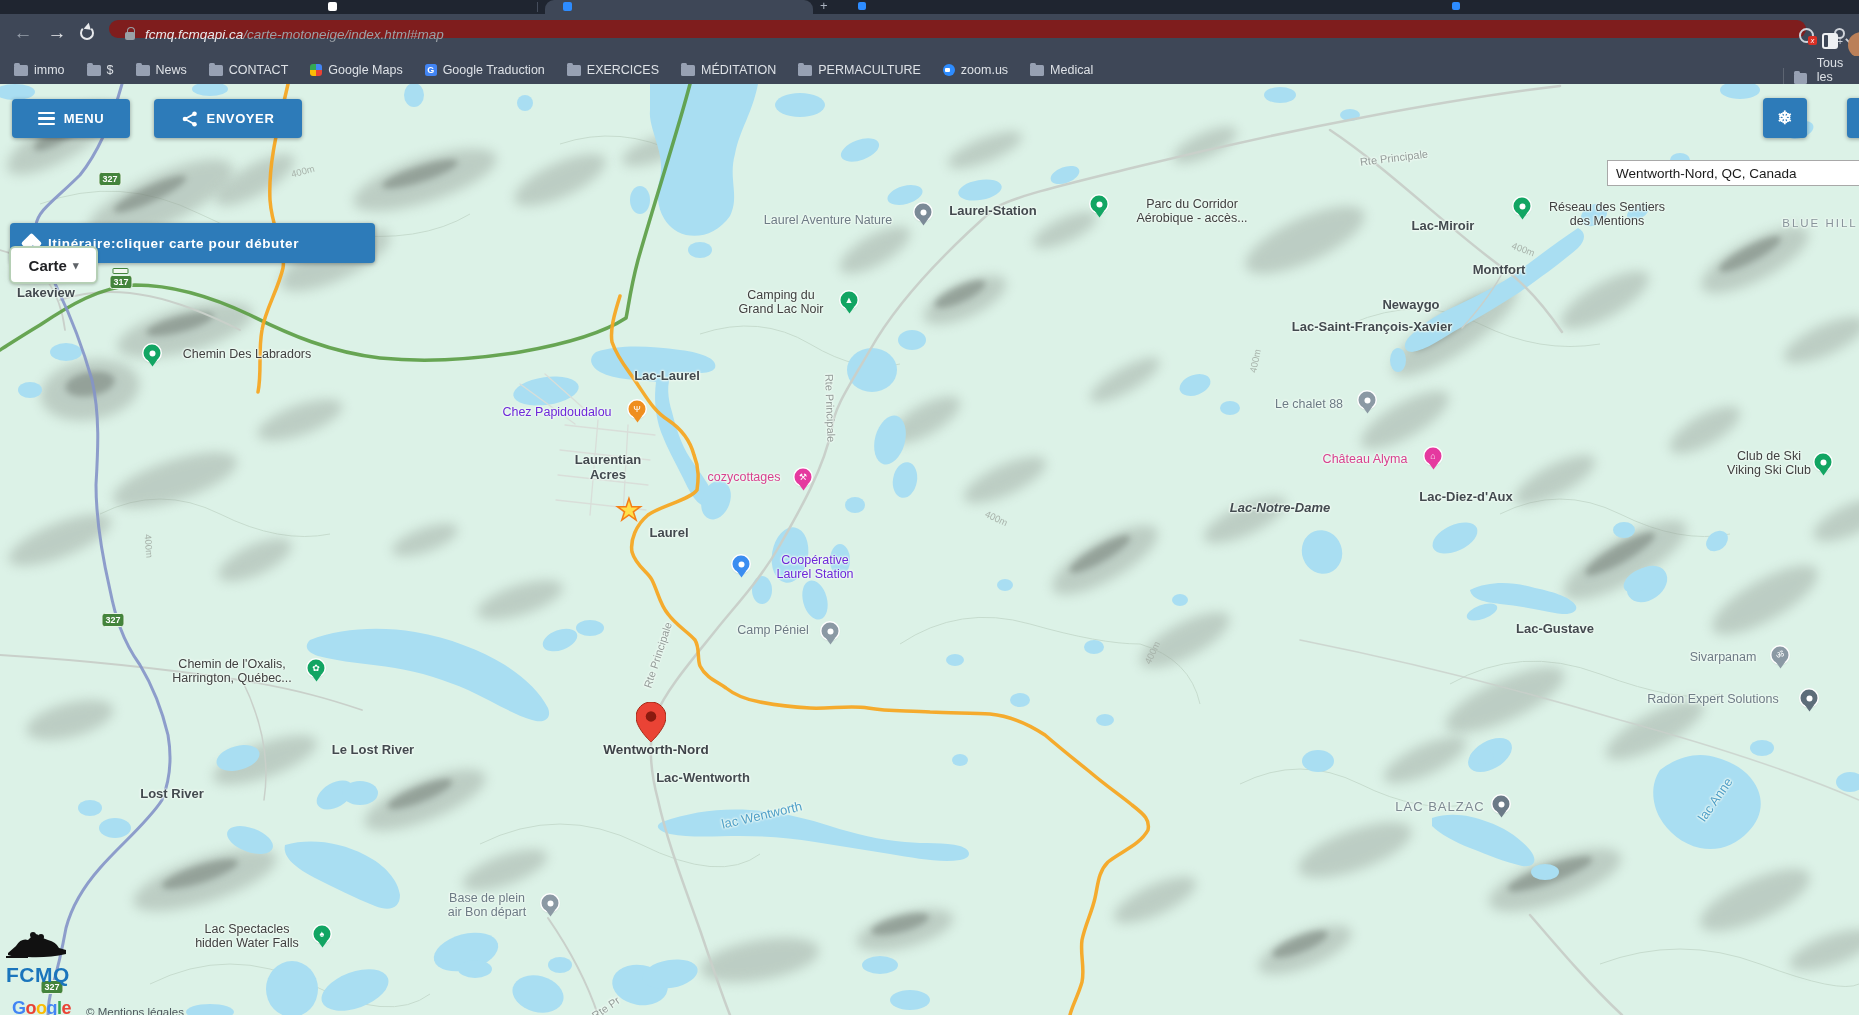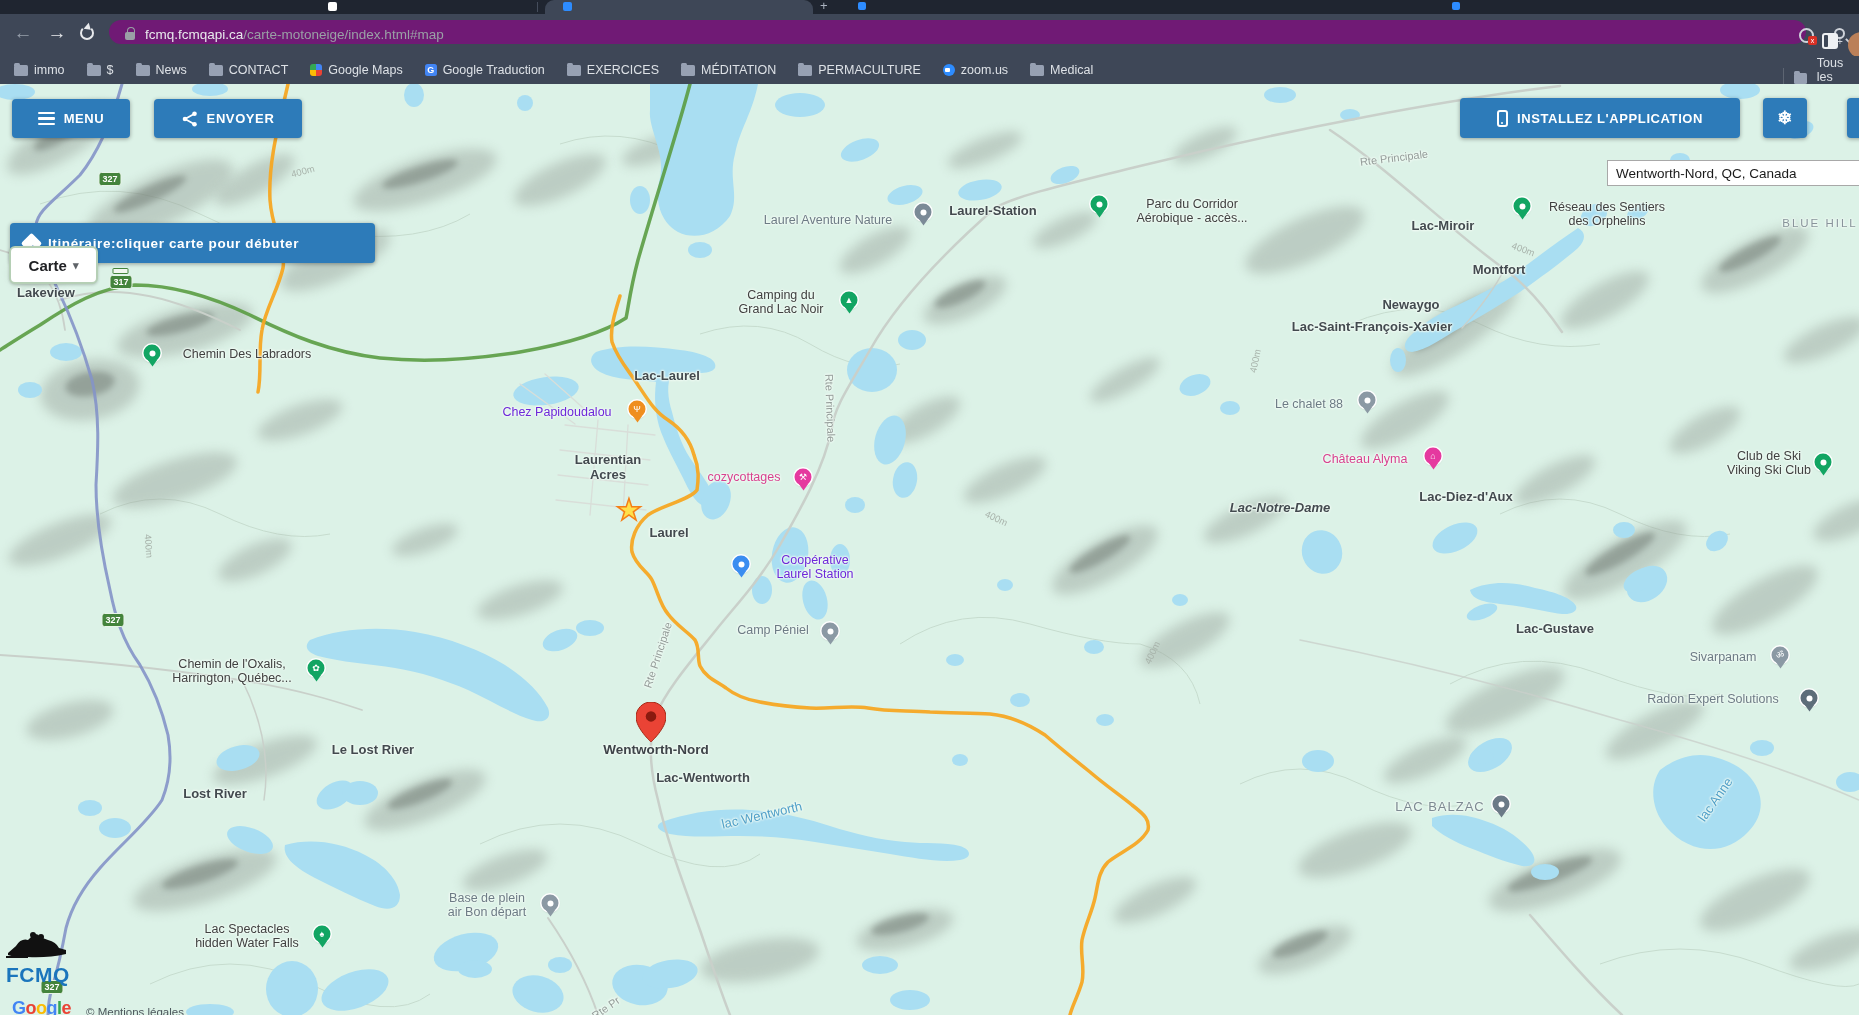--- a/index.html
+++ b/index.html
@@ -11,22 +11,22 @@
   .tab-active { position:absolute; left:545px; top:0; width:268px; height:14px; background:#3e4757; border-radius:9px 9px 0 0; }
   .fav { position:absolute; border-radius:2px; }
   .newtab-btn { position:absolute; left:820px; top:-2px; color:#aab2bf; font-size:13px; }
   .toolbar { position:absolute; left:0; top:14px; width:1859px; height:42px; background:#3e4757; }
   .nav-ic { position:absolute; top:4px; width:30px; height:30px; color:#e8eaed; font-size:19px;
     text-align:center; line-height:30px; border-radius:50%; }
   .nav-ic.dim { color:#98a1ad; }
   .reload-c { position:absolute; top:12px; width:14px; height:14px; border:2px solid #e8eaed;
     border-radius:50%; border-top-color:transparent; }
   .reload-c::after { content:''; position:absolute; right:-3px; top:-3px; border:4px solid transparent; border-left:6px solid #e8eaed; transform:rotate(40deg); }
-  .urlbar { position:absolute; left:109px; top:6px; width:1697px; height:24px; background:#701a75;
-    border-radius:15px; color:#e8eaed; font-size:13.5px; line-height:30px; }
+  .urlbar { position:absolute; left:109px; top:6px; width:1697px; height:18px; background:#7f1d1d;
+    border-radius:15px; color:#e8eaed; font-size:13.5px; line-height:30px;font-style:italic; }
   .lock { position:absolute; left:16px; top:12px; width:10px; height:8px; background:#9aa0a6; border-radius:2px; }
   .lock::before { content:''; position:absolute; left:2px; top:-5px; width:6px; height:6px;
     border:1.6px solid #9aa0a6; border-bottom:none; border-radius:4px 4px 0 0; }
   .url-domain { position:absolute; left:36px; color:#e8eaed; white-space:nowrap; }
   .url-path { color:#9aa0a6; }
   .pill-ic { position:absolute; top:0; width:24px; height:30px; color:#cfd3da; font-size:15px; text-align:center; }
   .ext-ic { position:absolute; left:1690px; top:8px; width:15px; height:15px; border:2px solid #cfd3da; border-radius:50%; }
   .ext-badge { position:absolute; right:-5px; bottom:-4px; width:9px; height:9px; background:#d93025;
     border-radius:2px; color:#fff; font-size:7px; line-height:9px; text-align:center; }
   .zoom-ic { position:absolute; left:1725px; top:8px; width:11px; height:11px; border:2px solid #cfd3da; border-radius:50%; }
@@ -443,21 +443,21 @@
         <div>Laurel Station</div>
       </div>
       <div class="mlabel lb-poi-gray" style="left: 773px; top: 546px; transform: translate(-50%, -50%);">
         <div>Camp Péniel</div>
       </div>
       <div class="mlabel lb-town" style="left: 1443px; top: 142px; transform: translate(-50%, -50%);">
         <div>Lac-Miroir</div>
       </div>
       <div class="mlabel lb-poi-green" style="left: 1607px; top: 130px; transform: translate(-50%, -50%);">
         <div>Réseau des Sentiers</div>
-        <div>des Orphelins</div>
+        <div>des Mentions</div>
       </div>
       <div class="mlabel lb-area" style="left: 1820px; top: 140px; transform: translate(-50%, -50%);">
         <div>BLUE HILL</div>
       </div>
       <div class="mlabel lb-town" style="left: 1499px; top: 186px; transform: translate(-50%, -50%);">
         <div>Montfort</div>
       </div>
       <div class="mlabel lb-town" style="left: 1411px; top: 221px; transform: translate(-50%, -50%);">
         <div>Newaygo</div>
       </div>
@@ -500,21 +500,21 @@
       </div>
       <div class="mlabel lb-town-lg" style="left: 656px; top: 666px; transform: translate(-50%, -50%);">
         <div>Wentworth-Nord</div>
       </div>
       <div class="mlabel lb-town" style="left: 703px; top: 694px; transform: translate(-50%, -50%);">
         <div>Lac-Wentworth</div>
       </div>
       <div class="mlabel lb-town" style="left: 373px; top: 666px; transform: translate(-50%, -50%);">
         <div>Le Lost River</div>
       </div>
-      <div class="mlabel lb-town" style="left: 172px; top: 710px; transform: translate(-50%, -50%); margin-left: 43px;">
+      <div class="mlabel lb-town" style="left: 172px; top: 710px; transform: translate(-50%, -50%);">
         <div>Lost River</div>
       </div>
       <div class="mlabel lb-poi-green" style="left: 232px; top: 587px; transform: translate(-50%, -50%);">
         <div>Chemin de l'Oxalis,</div>
         <div>Harrington, Québec...</div>
       </div>
       <div class="mlabel lb-poi-gray" style="left: 487px; top: 821px; transform: translate(-50%, -50%);">
         <div>Base de plein</div>
         <div>air Bon départ</div>
       </div>
@@ -632,24 +632,20 @@
   </button>
   <button class="btn" style="left:154px;top:15px;width:148px;height:39px;">
     <svg width="16" height="16" viewBox="0 0 16 16">
       <circle cx="3" cy="8" r="2.3" fill="#fff"></circle>
         <circle cx="12.5" cy="2.8" r="2.3" fill="#fff"></circle>
         <circle cx="12.5" cy="13.2" r="2.3" fill="#fff"></circle>
       <path d="M3,8 L12.5,2.8 M3,8 L12.5,13.2" stroke="#fff" stroke-width="1.8"></path>
     </svg>
     <span>ENVOYER</span>
   </button>
-  <button class="btn" style="left:1460px;top:14px;width:280px;height:40px;">
-    <span class="phone-ic"></span>
-    <span>INSTALLEZ L'APPLICATION</span>
-  </button>
   <button class="btn" style="left:1763px;top:14px;width:44px;height:40px;font-size:18px;">
     <span>❄</span>
   </button>
   <button class="btn" style="left:1847px;top:14px;width:20px;height:40px;border-radius:4px 0 0 4px;"></button>
   <button class="btn" style="left:10px;top:139px;width:365px;height:40px;font-size:13.5px;justify-content:flex-start;padding-left:14px;">
     <span class="diamond">
         <b>→</b>
       </span>
     <span>Itinéraire:cliquer carte pour débuter</span>
   </button>

